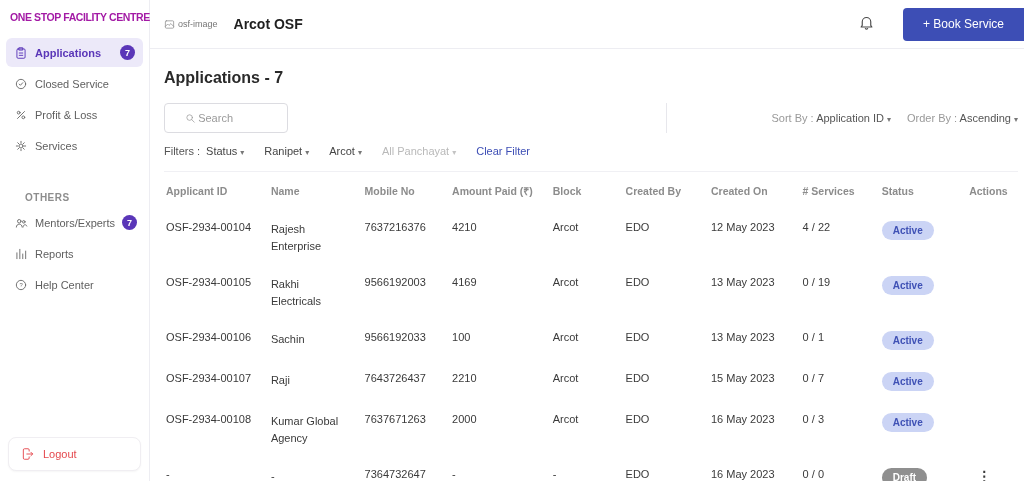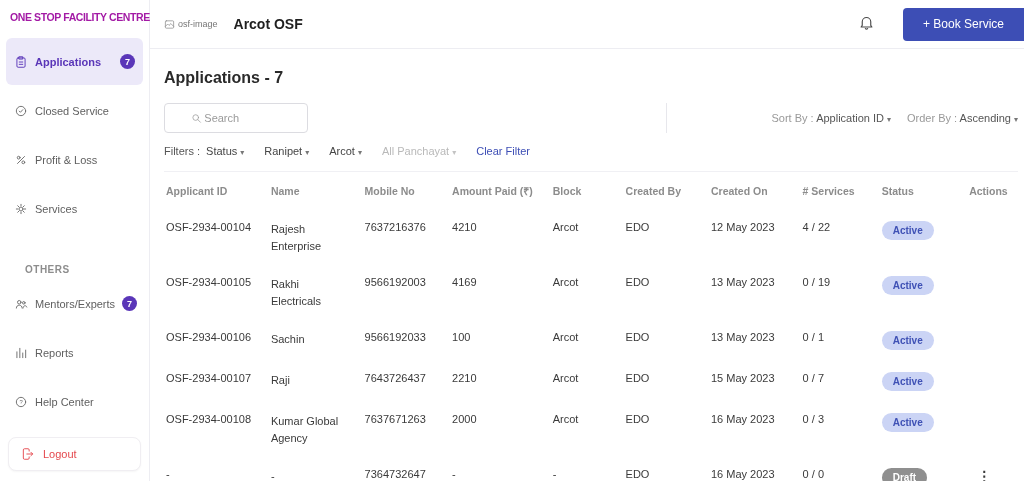--- a/index.html
+++ b/index.html
@@ -7,21 +7,21 @@
   body {
     width:1024px; height:481px; overflow:hidden;
     font-family:"Liberation Sans", sans-serif;
     background:#ffffff; color:#3a3a3a;
   }
   .app { display:flex; width:1024px; height:481px; }
 
   
   .sidebar { width:150px; min-width:150px; background:#fff; border-right:1px solid #ededf2; position:relative; }
   .brand { font-size:10.5px; font-weight:700; letter-spacing:-0.4px; color:var(--brand-magenta,#a31aa5); padding:11px 10px 12px; white-space:nowrap; }
-  .nav-item { display:flex; align-items:center; gap:7px; margin:3px 6px; padding:16px 8px; border-radius:6px; font-size:11px; color:#5f5f5f; cursor:pointer; }
+  .nav-item { display:flex; align-items:center; gap:7px; margin:3px 6px; padding:7px 8px; border-radius:6px; font-size:11px; color:#5f5f5f; cursor:pointer; }
   .nav-item .icon { flex:none; }
   .nav-item.active { background:#ece9f9; color:var(--accent-purple,#5a36b8); font-weight:700; }
   .nav-item.active .icon { stroke:var(--accent-purple,#5a36b8); }
   .icon { stroke:#6b6b6b; fill:none; stroke-width:1.6; stroke-linecap:round; stroke-linejoin:round; }
   .badge { margin-left:auto; min-width:15px; height:15px; border-radius:50%; background:var(--accent-purple,#5a36b8); color:#fff; font-size:9px; font-weight:700; display:flex; align-items:center; justify-content:center; padding:0 2px; }
   .section-label { margin-top:24px; padding:8px 25px 2px; font-size:10px; font-weight:700; color:#8d8d8d; letter-spacing:0.5px; }
   .logout-btn { position:absolute; left:8px; right:8px; bottom:10px; border:1px solid #f0eef2; border-radius:8px; background:#fff; display:flex; align-items:center; gap:8px; padding:9px 12px; color:var(--logout-red,#e5484d); font-size:11px; cursor:pointer; font-family:inherit; box-shadow:0 1px 2px rgba(0,0,0,0.04); }
   .logout-icon { stroke:var(--logout-red,#e5484d); }
 
   
@@ -30,21 +30,21 @@
   .logo-broken { display:flex; align-items:center; gap:3px; font-size:9px; color:#777; }
   .topbar-title { margin-left:16px; font-size:14px; font-weight:700; color:#1f1f1f; }
   .topbar-spacer { flex:1; }
   .bell-btn { margin-right:26px; background:none; border:none; cursor:pointer; padding:2px; }
   .book-btn { height:33px; background:var(--accent-indigo,#3d4eb5); color:#fff; border:none; border-radius:4px 0 0 4px; font-size:12px; padding:0 20px; cursor:pointer; font-family:inherit;text-align:center; }
 
   
   .content { flex:1; padding:6px 6px 0 14px; }
   .page-heading { font-size:16px; font-weight:700; color:#2a2a2a; margin:14px 0 16px; }
   .controls { display:flex; align-items:center; }
-  .search-box { width:144px; height:30px; border:1px solid #dcdce1; border-radius:4px; display:flex; align-items:center; padding:0 26px; background:#fff; }
+  .search-box { width:124px; height:30px; border:1px solid #dcdce1; border-radius:4px; display:flex; align-items:center; padding:0 20px; background:#fff; }
   .search-box input { border:none; outline:none; font-size:11px; color:#444; width:100%; font-family:inherit; background:transparent; }
   .search-box input::placeholder { color:#9a9a9a; }
   .controls-divider { width:1px; height:30px; background:#e7e7ec; margin-left:auto; margin-right:105px; }
   .sort-area { font-size:11px; color:#999; display:flex; gap:16px; white-space:nowrap; align-items:center; }
   .sort-area .value { color:#555; cursor:pointer; }
   .caret { font-size:8px; color:#777; margin-left:3px; }
   .filters { display:flex; align-items:center; gap:20px; margin:12px 0 7px; font-size:11px; color:#555; }
   .dd { cursor:pointer; color:#454545; white-space:nowrap; }
   .dd.disabled { color:#b9b9b9; cursor:default; }
   .dd.disabled .caret { color:#c3c3c3; }

